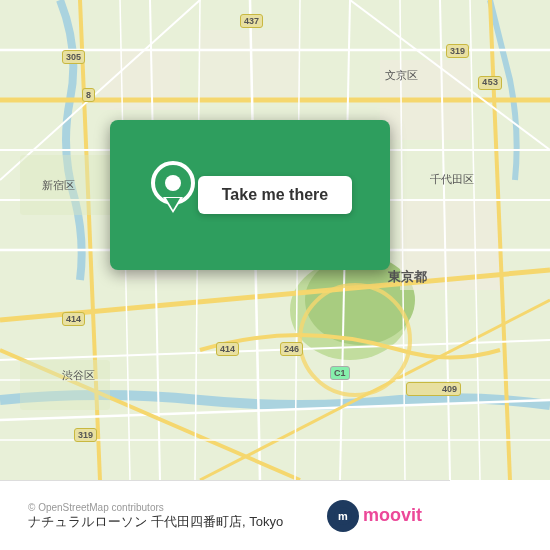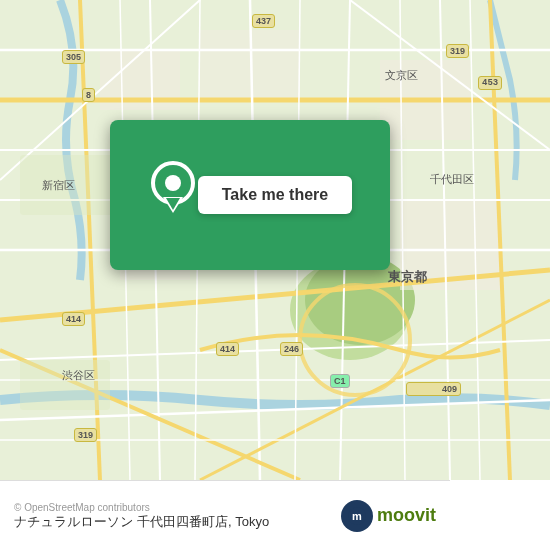--- a/index.html
+++ b/index.html
@@ -121,21 +121,21 @@
     }
 
     
     #bottom-bar {
       width: 450px;
       height: 70px;
       background: white;
       display: flex;
       align-items: center;
       justify-content: space-between;
-      padding: 0 14px;
+      padding: 0 28px;
       border-top: 1px solid #ddd;
       position: absolute;
       bottom: 0;
       left: 0;
     }
 
     .bottom-text {
       display: flex;
       flex-direction: column;
     }
@@ -167,21 +167,21 @@
       align-items: center;
       justify-content: center;
       color: white;
       font-size: 18px;
       font-weight: bold;
     }
 
     .moovit-text {
       font-size: 18px;
       font-weight: bold;
-      color: #4d7c0f;
+      color: #ec4899;
     }
 
     
     .map-grid {
       position: absolute;
       top: 0; left: 0;
       width: 100%; height: 100%;
     }
   </style>
 </head>
@@ -244,30 +244,30 @@
     <rect x="20" y="360" width="90" height="50" fill="#dde8c0" opacity="0.4" rx="3"></rect>
   </svg>
 
   <div class="district-label" style="left: 385px; top: 28px; margin-top: 40px;">文京区</div>
   <div class="district-label" style="left: 42px; top: 178px;">新宿区</div>
   <div class="district-label" style="left: 62px; top: 368px;">渋谷区</div>
   <div class="district-label" style="left: 388px; top: 268px; font-size: 13px; font-weight: bold;">東京都</div>
   <div class="district-label" style="left: 430px; top: 172px;">千代田区</div>
 
   <div class="road-badge" style="left: 62px; top: 50px;">305</div>
-  <div class="road-badge" style="left: 252px; top: 14px; text-align: center;">437</div>
+  <div class="road-badge" style="left: 240px; top: 14px; text-align: center;">437</div>
   <div class="road-badge" style="left: 446px; top: 44px;">319</div>
   <div class="road-badge" style="left: 478px; top: 76px; font-family: Liberation Mono, monospace;">453</div>
   <div class="road-badge" style="left: 82px; top: 88px;">8</div>
   <div class="road-badge" style="left: 62px; top: 312px;">414</div>
   <div class="road-badge" style="left: 216px; top: 342px;">414</div>
   <div class="road-badge" style="left: 280px; top: 342px;">246</div>
   <div class="road-badge" style="left: 74px; top: 428px;">319</div>
   <div class="road-badge" style="left: 406px; top: 382px; padding-left: 35px;">409</div>
-  <div class="road-badge" style="left: 330px; top: 374px; background: #86efac; border-color: #aaa;">C1</div>
+  <div class="road-badge" style="left: 330px; top: 366px; background: #86efac; border-color: #aaa;">C1</div>
 
   <div id="popup-overlay">
     <div class="location-pin">
       <div class="pin-circle">
         <div class="pin-inner"></div>
       </div>
       <div class="pin-tail"></div>
       <div class="pin-tail-inner"></div>
     </div>
     <button id="take-me-there-btn">Take me there</button>

